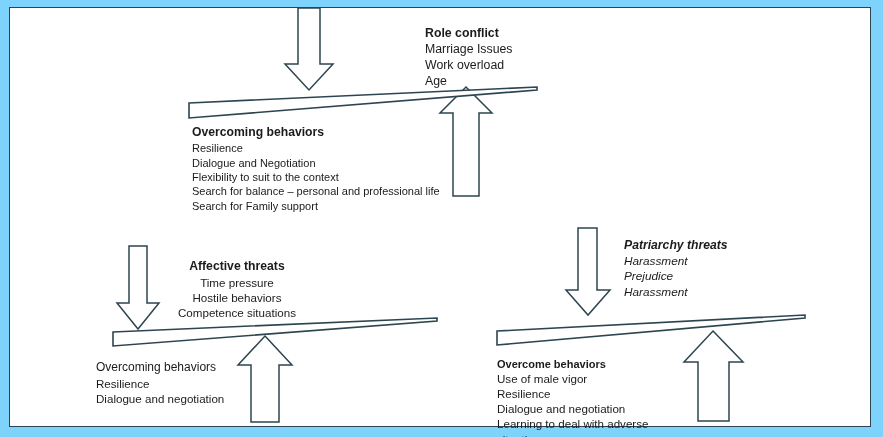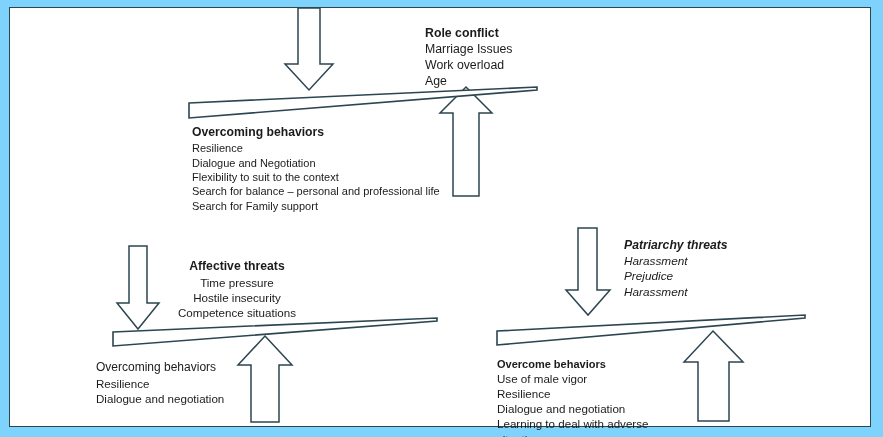--- a/index.html
+++ b/index.html
@@ -143,21 +143,21 @@
     <span class="it">Resilience</span>
     <span class="it">Dialogue and Negotiation</span>
     <span class="it">Flexibility to suit to the context</span>
     <span class="it">Search  for balance – personal and professional life</span>
     <span class="it">Search for Family support</span>
   </div>
 
   <div class="txtblock" id="t-affect">
     <span class="hd">Affective threats</span>
     <span class="it">Time pressure</span>
-    <span class="it">Hostile insecurity</span>
+    <span class="it">Hostile behaviors</span>
     <span class="it">Competence situations</span>
   </div>
 
   <div class="txtblock" id="t-over2">
     <span class="hd">Overcoming behaviors</span>
     <span class="it">Resilience</span>
     <span class="it">Dialogue and negotiation</span>
   </div>
 
   <div class="txtblock" id="t-patri">

